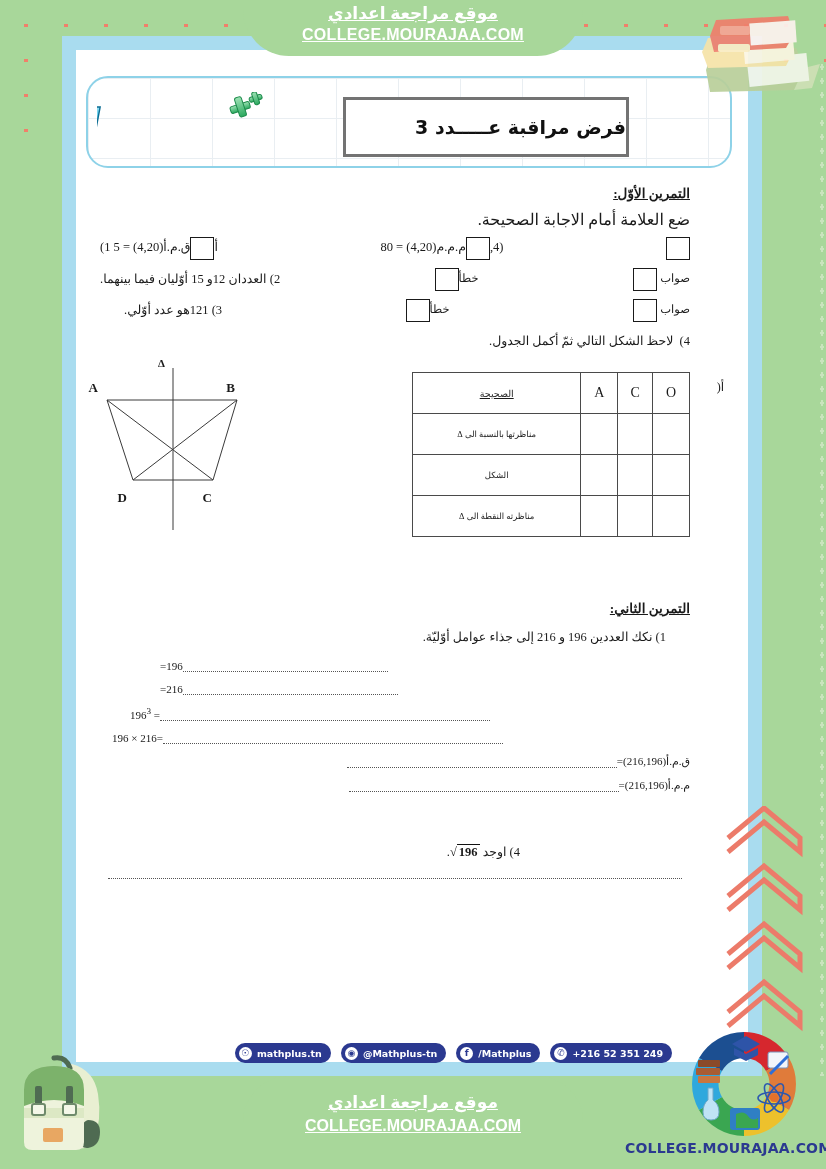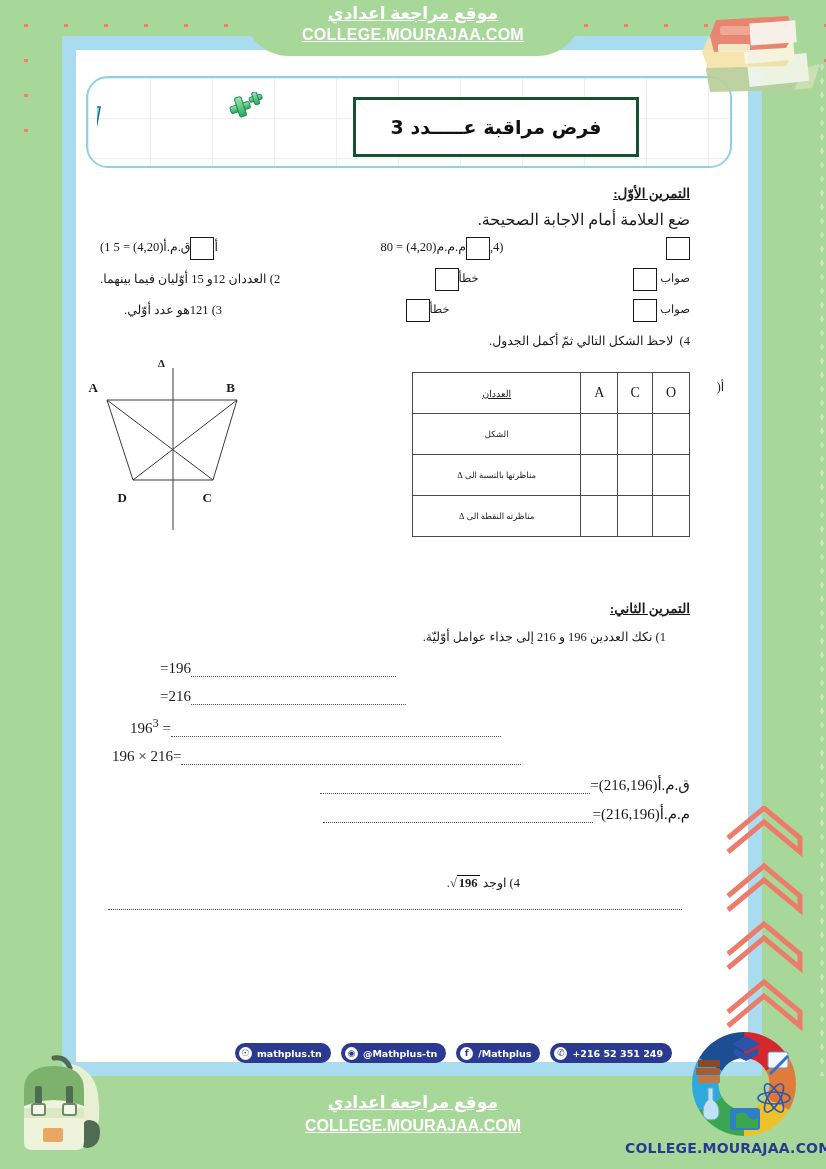--- a/index.html
+++ b/index.html
@@ -64,23 +64,23 @@
       linear-gradient(to right,#e9eef2 1px,transparent 1px),
       linear-gradient(to bottom,#e9eef2 1px,transparent 1px);
     background-size:62px 40px;
     overflow:hidden;
   }
   .math-logo{
     position:absolute;left:97px;top:92px;width:170px;height:62px;
     z-index:4;
   }
   .title-box{
-    position:absolute;left:353px;top:97px;width:280px;height:54px;
-    border:3px solid #14532d;background:#ffffff;z-index:4;
-    display:flex;align-items:center;justify-content:center;
+    position:absolute;left:343px;top:97px;width:280px;height:54px;
+    border:3px solid #737373;background:#ffffff;z-index:4;
+    display:flex;align-items:center;
   }
   .title-box span{
     font-size:19px;font-weight:bold;color:#111;letter-spacing:1px;
     font-family:"DejaVu Sans","Liberation Sans",sans-serif;
   }
 
   
   .sheet{
     position:absolute;left:100px;top:185px;width:590px;height:830px;
     direction:rtl;color:#1a1a1a;
@@ -115,21 +115,21 @@
   .tbl td.hd{height:26px;font-size:14px;font-family:"Liberation Serif",serif;}
   .tbl td.hd-ar{font-size:9.5px;text-decoration:underline;}
   .tbl td.rowlbl{font-size:8.5px;text-align:center;}
   .alpha-a{position:absolute;right:-34px;top:20px;font-size:12px;}
 
   
   .dots-line{
     display:inline-block;border-bottom:1.5px dotted #555;vertical-align:bottom;
     height:11px;
   }
-  .ansline{font-size:15px;margin:11px 0;direction:ltr;text-align:left;}
+  .ansline{font-size:11px;margin:11px 0;direction:ltr;text-align:left;}
   .ansline .eqlbl{direction:rtl;display:inline-block;}
   .sub{display:inline-block;direction:ltr;}
   .sqrt{display:inline-block;direction:ltr;border-top:1.4px solid #111;padding:0 2px;margin-top:2px;}
   .sqrt-wrap{display:inline-block;direction:ltr;font-weight:bold;margin-top:32px;}
   .final-rule{border-bottom:1.5px dotted #555;height:4px;margin:14px 8px 0 8px;}
 
   
   .socialbar{
     position:absolute;left:100px;top:1040px;width:572px;height:26px;
     display:flex;flex-direction:row-reverse;justify-content:flex-start;
@@ -310,33 +310,33 @@
         <text x="80" y="15" font-size="11">Δ</text>
       </g>
     </svg>
 
     <table class="tbl">
       <tbody>
           <tr>
         <td class="hd">O</td>
         <td class="hd">C</td>
         <td class="hd">A</td>
-        <td class="hd-ar">العددان</td>
+        <td class="hd-ar">الصحيحة</td>
       </tr>
       <tr>
         <td></td>
         <td></td>
         <td></td>
-        <td class="rowlbl">الشكل</td>
+        <td class="rowlbl">مناظرتها بالنسبة الى Δ</td>
       </tr>
       <tr>
         <td></td>
         <td></td>
         <td></td>
-        <td class="rowlbl">مناظرتها بالنسبة الى Δ</td>
+        <td class="rowlbl">الشكل</td>
       </tr>
       <tr>
         <td></td>
         <td></td>
         <td></td>
         <td class="rowlbl">مناظرته النقطة الى Δ</td>
       </tr>
     </tbody>
       </table>
   </div>

